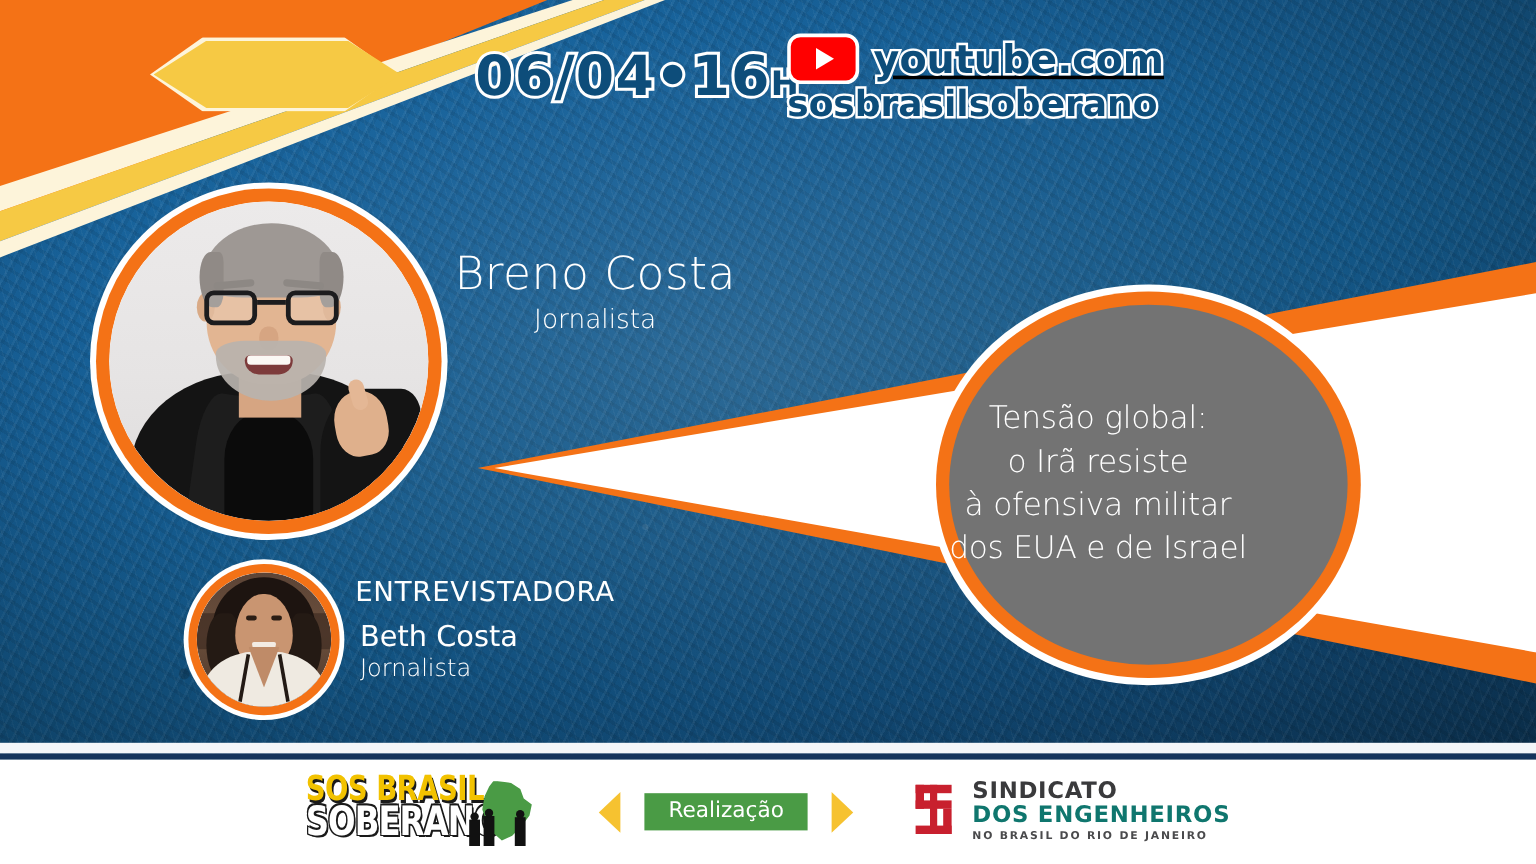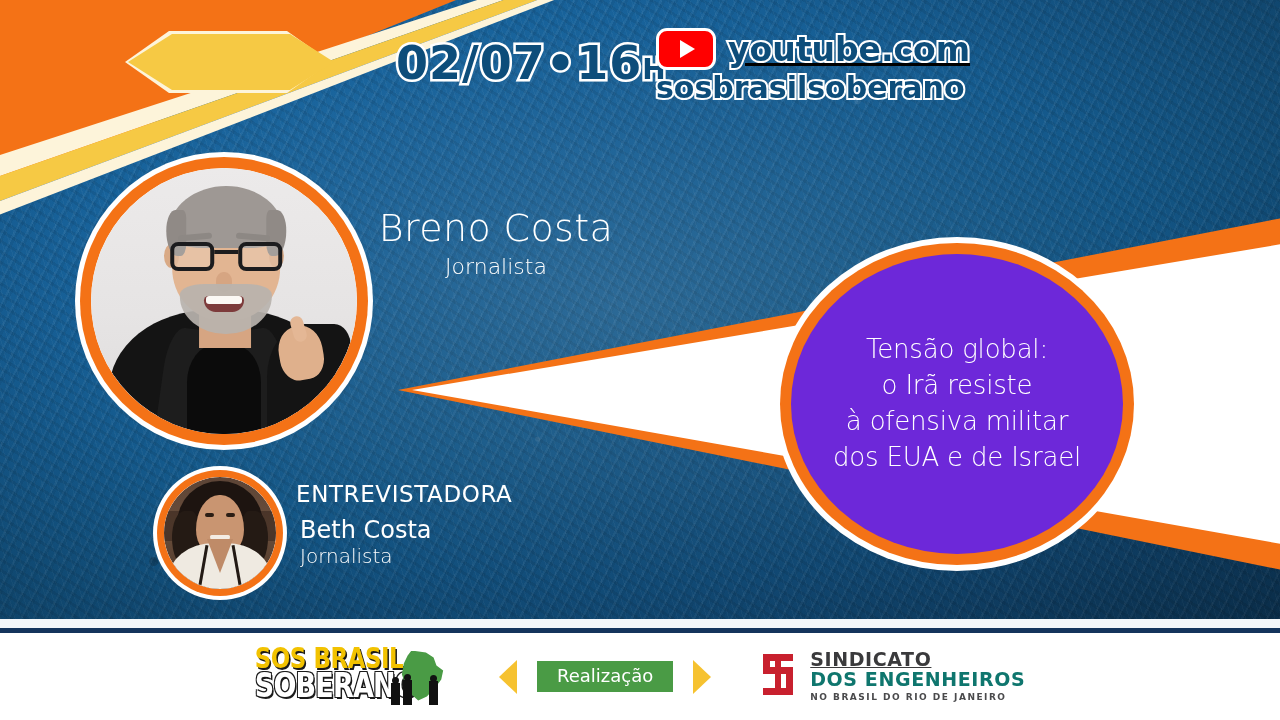--- a/index.html
+++ b/index.html
@@ -127,22 +127,22 @@
   .circle-white{
     position:absolute;left:774px;top:237px;width:366px;height:334px;
     border-radius:50%;background:#ffffff;
   }
   .circle-orange{
     position:absolute;left:780px;top:243px;width:354px;height:322px;
     border-radius:50%;background:#f47216;
   }
   .circle-blue{
     position:absolute;left:791px;top:254px;width:332px;height:300px;
-    border-radius:50%;background:#6d28d9;
-    display:flex;align-items:center;justify-content:center;
+    border-radius:50%;background:#737373;
+    display:flex;align-items:center;
   }
   .circle-text{
     color:#ffffff;font-size:26px;line-height:1.38;text-align:center;
     font-family:"DejaVu Sans", sans-serif;font-weight:300;
     letter-spacing:-.2px;white-space:pre-line;
   }
 
   
   .p1-ring{
     position:absolute;left:80px;top:157px;width:288px;height:288px;border-radius:50%;
@@ -315,21 +315,21 @@
   .sind-mark{position:relative;width:42px;height:50px;}
   .sind-mark span{position:absolute;background:#c8202e;}
   .sind-mark .b1{left:6px;top:2px;width:30px;height:7px;}
   .sind-mark .b2{left:6px;top:2px;width:7px;height:20px;}
   .sind-mark .b3{left:6px;top:15px;width:30px;height:7px;}
   .sind-mark .b4{left:29px;top:22px;width:7px;height:21px;}
   .sind-mark .b5{left:6px;top:36px;width:30px;height:7px;}
   .sind-mark .b6{left:18px;top:2px;width:6px;height:41px;}
   .sind-text{display:flex;flex-direction:column;line-height:1.05;}
   .sind-l1{font-size:19px;font-weight:bold;color:#3a3a3c;letter-spacing:.6px;
-    font-family:"DejaVu Sans", sans-serif;text-decoration:underline;}
+    font-family:"DejaVu Sans", sans-serif;}
   .sind-l2{font-size:19px;font-weight:bold;color:#0f766e;letter-spacing:.6px;
     font-family:"DejaVu Sans", sans-serif;}
   .sind-l3{font-size:9px;font-weight:bold;color:#4a4a4c;letter-spacing:1.5px;margin-top:3px;
     font-family:"DejaVu Sans", sans-serif;}
 </style>
 </head>
 <body>
 
 <div class="stage">
 
@@ -339,21 +339,21 @@
   <div class="corner-orange"></div>
   <div class="corner-stripe-cream"></div>
   <div class="corner-stripe-gold"></div>
   <div class="corner-stripe-cream2"></div>
 
   <div class="logo-wrap">
     <div class="logo-diamond cream"></div>
     <div class="logo-diamond"></div>
   </div>
 
-  <div class="date-text"><span>02/07</span><span>•</span><span>16</span><span class="date-h">H</span></div>
+  <div class="date-text"><span>06/04</span><span>•</span><span>16</span><span class="date-h">H</span></div>
 
   <div class="yt-wrap">
     <div class="yt-row1">
       <div class="yt-icon">
         <div class="yt-tri"></div>
       </div>
       <div class="yt-t1">youtube.com</div>
     </div>
     <div class="yt-t2">sosbrasilsoberano</div>
   </div>

